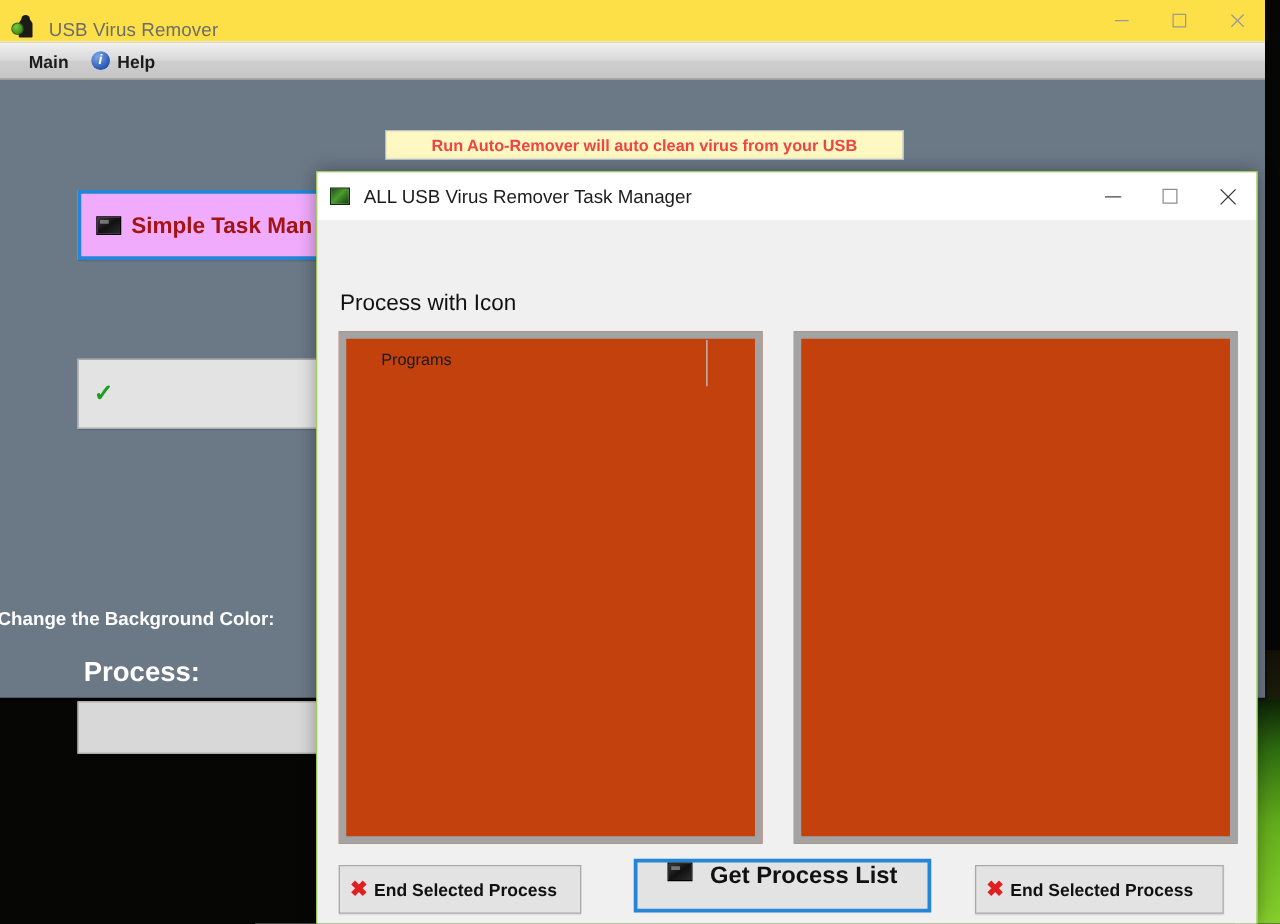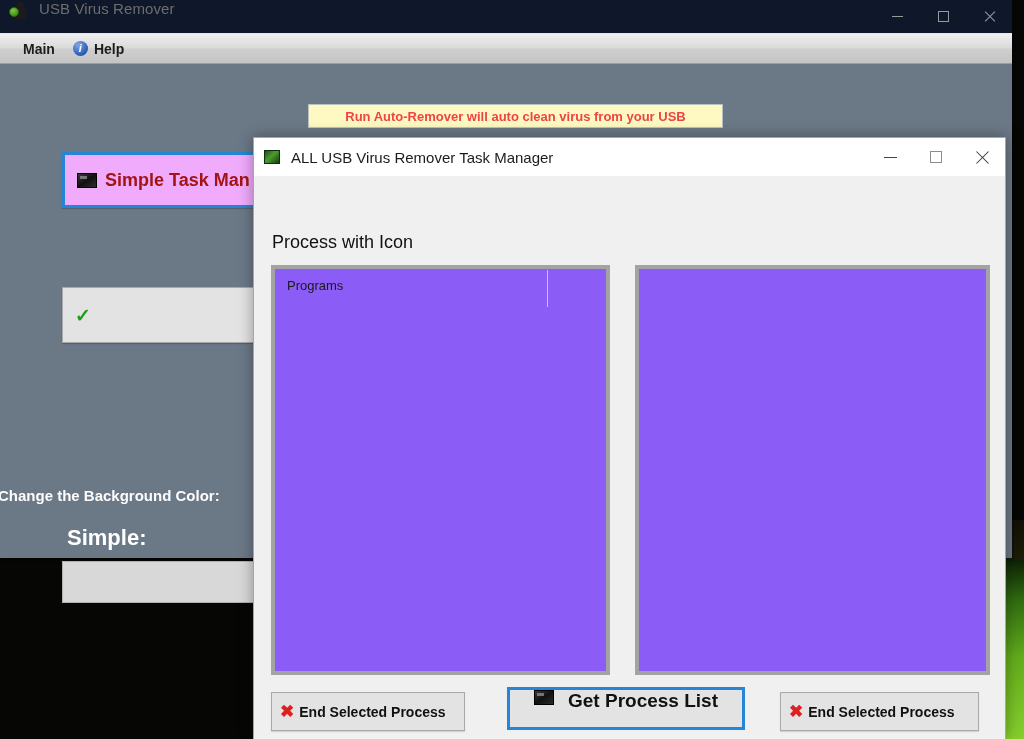--- a/index.html
+++ b/index.html
@@ -45,24 +45,24 @@
     left: 0; top: 0;
     width: 1012px;
     height: 558px;
     background: #6b7886;
     box-shadow: 1px 1px 3px rgba(0,0,0,0.5);
   }
 
   .main-titlebar {
     position: relative;
     height: 33px;
-    background: #0f172a;
+    background: #fde047;
     border-bottom: 1px solid #e8e8e8;
     display: flex;
-    align-items: flex-start;
+    align-items: flex-end;
   }
   .app-icon {
     position: relative;
     width: 22px; height: 22px;
     margin-left: 8px;
     flex: none;
   }
   .app-icon .body {
     position: absolute;
     left: 7px; top: 4px;
@@ -310,23 +310,24 @@
     position: absolute;
     font-size: 18px;
     font-weight: normal;
     color: #111;
   }
   #heading-left { left: 18px; top: 56px; }
   #heading-right { left: 402px; top: 56px; }
 
   .listbox {
     position: absolute;
-    background: #8b5cf6;
-    border: 4px solid #a3a3a3;
-    box-sizing: border-box;
+    background: #c2410c;
+    border: 6px solid #a3a3a3;
+    box-sizing: border-box;
+    padding-left: 16px;
   }
   #list-with-icon {
     left: 17px; top: 89px;
     width: 339px; height: 410px;
   }
   #list-wo-icon {
     left: 381px; top: 89px;
     width: 355px; height: 410px;
   }
   .col-header {
@@ -440,21 +441,21 @@
 
       <div class="big-btn" id="btn-usb-manager">
         <span>USB M</span>
       </div>
 
       <div class="big-btn" id="btn-remove-shortcut">
         <span class="check-icon">✓</span>
       </div>
 
       <div class="bg-color-label">Change the Background Color:</div>
-      <div class="status-label">Simple:</div>
+      <div class="status-label">Process:</div>
       <div class="status-box"></div>
 
     </div>
   </div>
 
   <div id="task-dialog">
 
     <div class="dlg-titlebar">
       <div class="dlg-icon"></div>
       <div class="dlg-title-text">ALL USB Virus Remover Task Manager</div>

